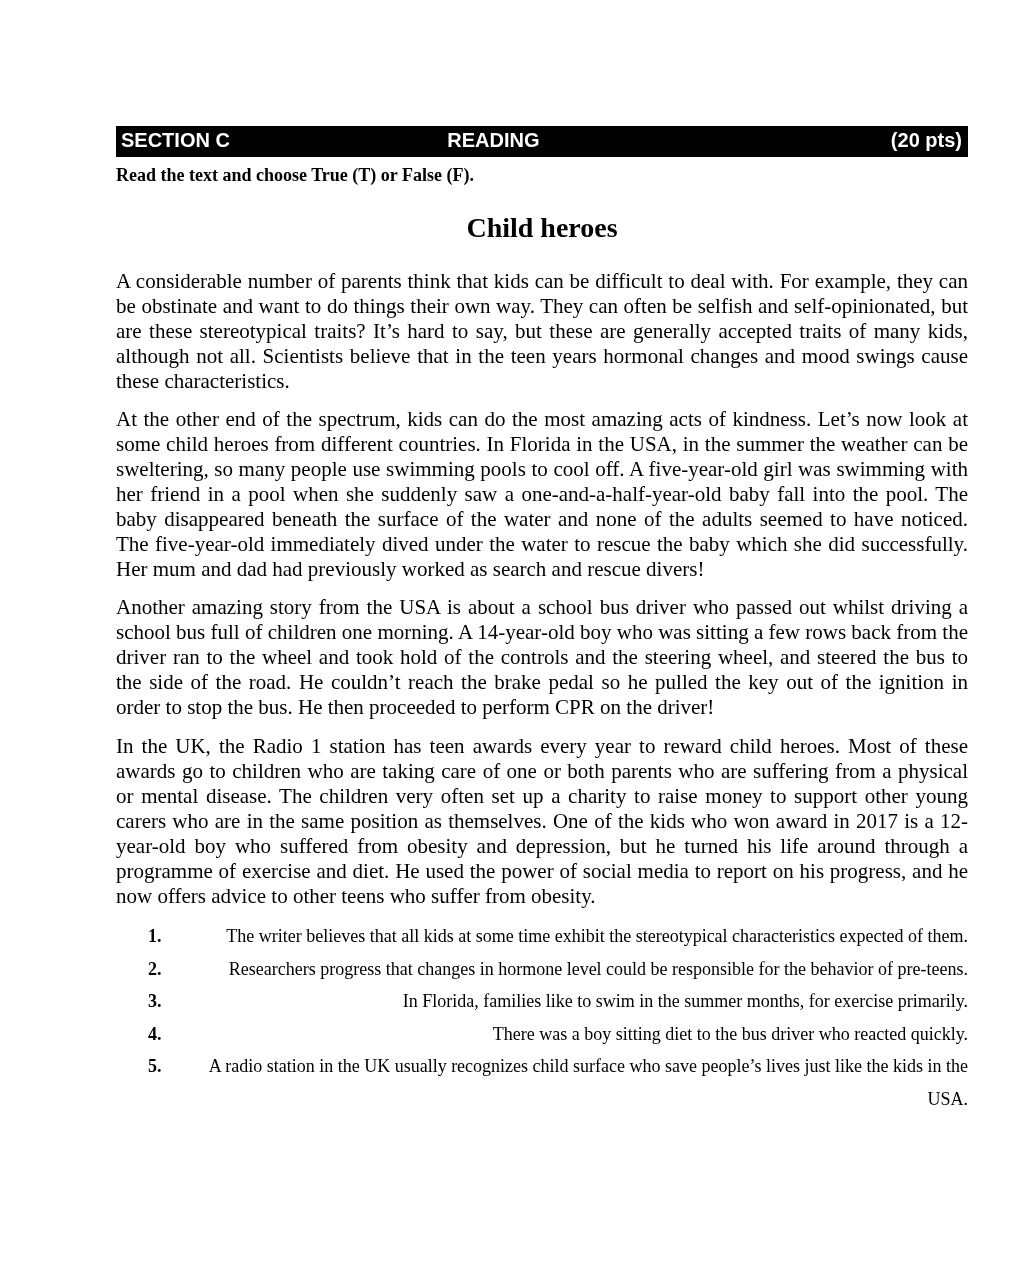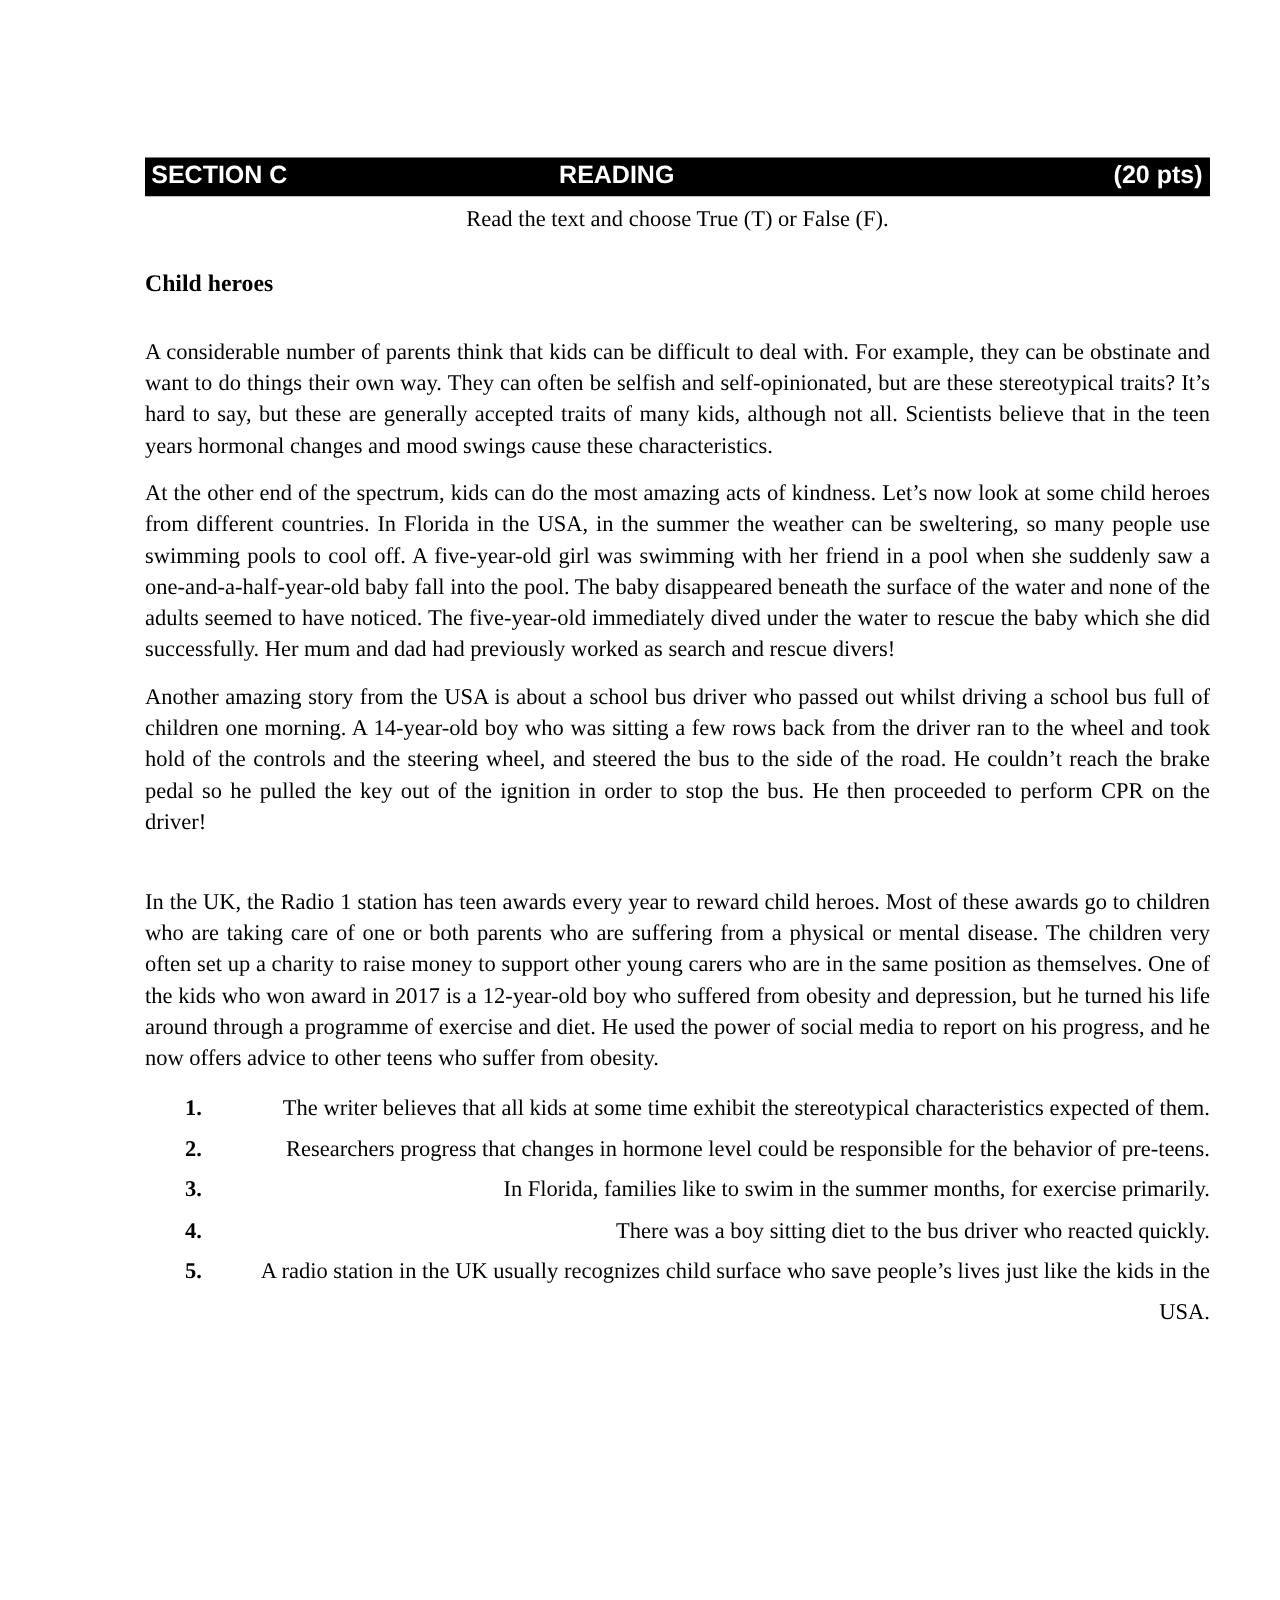--- a/index.html
+++ b/index.html
@@ -29,40 +29,40 @@
     font-family: "Liberation Sans", sans-serif;
     font-weight: bold;
     font-size: 20px;
     padding: 0 6px 2px 5px;
   }
   .header-bar .mid {
     margin-right: 134px;
   }
   .instruction {
     margin-top: 7px;
-    font-weight: normal;
+    font-weight: bold;
     font-size: 18px;
     line-height: 23px;
-    text-align: center;
   }
   .passage-title {
     margin-top: 29px;
+    text-align: center;
     font-weight: bold;
-    font-size: 19px;
+    font-size: 28px;
     line-height: 24px;
   }
   .para {
-    font-size: 18px;
+    font-size: 21px;
     line-height: 25px;
     text-align: justify;
     text-justify: inter-word;
     margin-top: 13px;
   }
   .para.first { margin-top: 29px; }
-  .para.gap-before { margin-top: 39px; }
+  .para.gap-before { margin-top: 14px; }
   .questions {
     margin-top: 11px;
   }
   .q-item {
     display: flex;
     align-items: flex-start;
     padding-left: 32px;
     font-size: 18px;
     line-height: 32.5px;
   }

